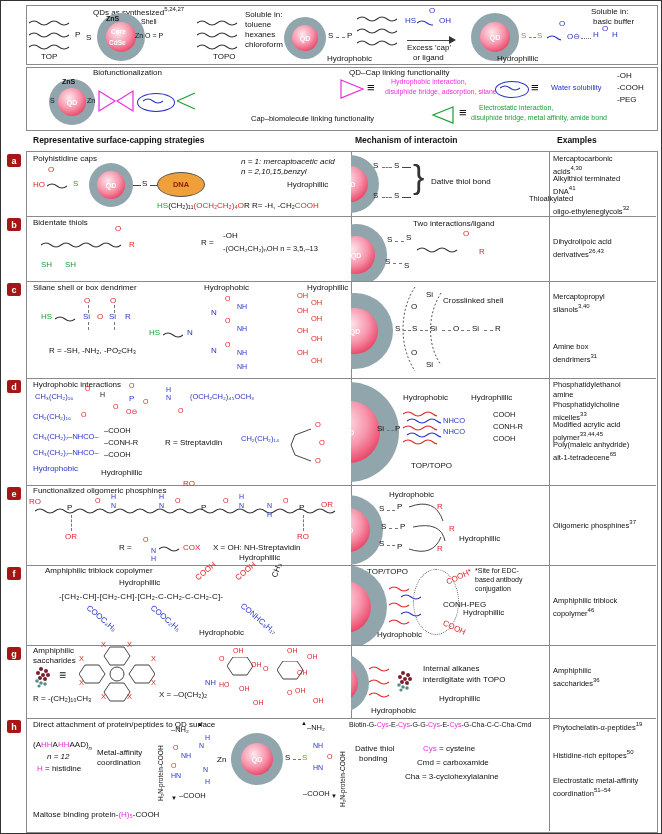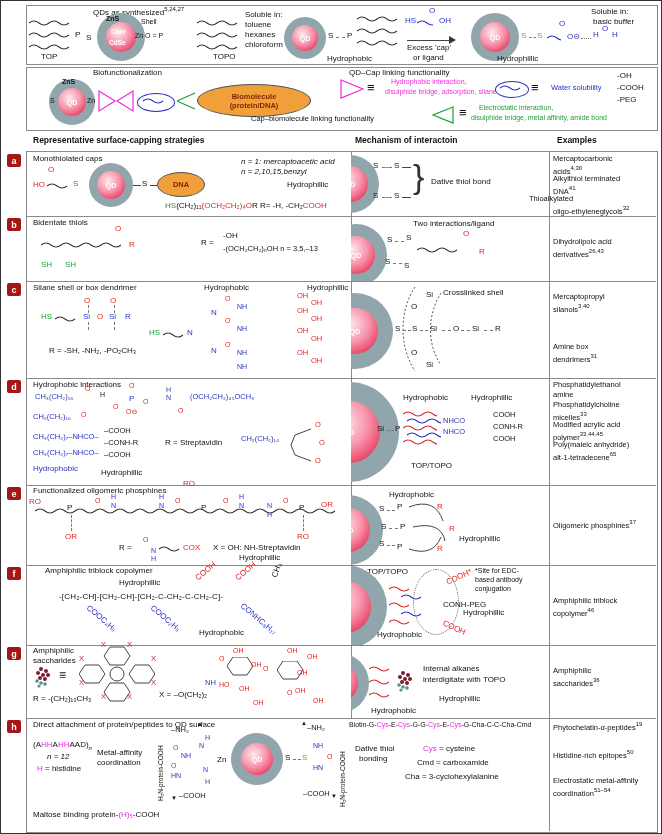--- a/index.html
+++ b/index.html
@@ -136,24 +136,20 @@
       <polygon points="2,3 2,23 18,13" fill="none" stroke="#ef2adf" stroke-width="1.2"></polygon>
       <polygon points="36,3 36,23 20,13" fill="none" stroke="#ef2adf" stroke-width="1.2"></polygon>
     </svg>
 <div class="woval" style="left:136px;top:92px;width:36px;height:17px"></div>
 <svg class="sq" style="left:142px;top:96px;color:#2733c4" width="24" height="8">
       <use href="#sqw20"></use>
     </svg>
 <svg class="sq" style="left:174px;top:89px" width="22" height="22">
       <path d="M2,11 L20,3 M2,11 L20,19" fill="none" stroke="#1c9e35" stroke-width="1.2"></path>
     </svg>
-<div class="oval" style="left:196px;top:83px;width:112px;height:31px">
-  <span class="t75 b dred">Biomolecule</span>
-  <span class="t75 b dred">(protein/DNA)</span>
-</div>
 <span class="t" style="left:348px;top:68px">QD–Cap linking functionality</span>
 <svg class="sq" style="left:338px;top:77px" width="26" height="22">
       <polygon points="2,2 24,11 2,20" fill="none" stroke="#ef2adf" stroke-width="1.2"></polygon>
     </svg>
 <span class="t" style="left:366px;top:80px;font-size:13px">≡</span>
 <span class="t t7 mag" style="left:390px;top:77px">Hydrophobic interaction,</span>
 <span class="t t7 mag" style="left:384px;top:87px">disulphide bridge, adsorption, silane</span>
 <div class="woval" style="left:494px;top:80px;width:32px;height:15px"></div>
 <svg class="sq" style="left:499px;top:83px;color:#2733c4" width="22" height="8">
       <use href="#sqw20"></use>
@@ -187,40 +183,40 @@
 
 <div class="badge" style="left:6px;top:153px">a</div>
 <div class="badge" style="left:6px;top:217px">b</div>
 <div class="badge" style="left:6px;top:282px">c</div>
 <div class="badge" style="left:6px;top:379px">d</div>
 <div class="badge" style="left:6px;top:486px">e</div>
 <div class="badge" style="left:6px;top:566px">f</div>
 <div class="badge" style="left:6px;top:646px">g</div>
 <div class="badge" style="left:6px;top:719px">h</div>
 
-<span class="t" style="left:32px;top:154px">Monothiolated caps</span>
+<span class="t" style="left:32px;top:154px">Polyhistidine caps</span>
 <span class="t i" style="left:240px;top:157px">n = 1: mercaptoacetic acid</span>
 <span class="t i" style="left:240px;top:167px">n = 2,10,15,benzyl</span>
 <span class="t red" style="left:47px;top:165px">O</span>
 <span class="t red" style="left:32px;top:180px">HO</span>
 <svg class="sq" style="left:46px;top:181px" width="22" height="8">
       <use href="#sqw20"></use>
     </svg>
 <span class="t green" style="left:72px;top:179px">S</span>
 <div class="sphere" style="left:88px;top:162px;width:44px;height:44px">
       <div class="core" style="width:28px;height:28px">QD</div>
     </div>
 <span class="ln" style="left:132px;top:184px;width:8px"></span>
 <span class="t" style="left:141px;top:179px">S</span>
 <span class="ln" style="left:149px;top:184px;width:7px"></span>
 <div class="oval" style="left:156px;top:171px;width:46px;height:23px">
       <span class="t75 b dred">DNA</span>
     </div>
 <span class="t" style="left:286px;top:180px">Hydrophillic</span>
-<span class="t" style="left:164px;top:201px"><span class="green">HS</span><span>(CH₂)₁₁</span><span class="red">(OCH₂CH₂)₄O</span><span>R  R= -H, -CH₂</span><span class="red">COOH</span></span>
+<span class="t" style="left:156px;top:201px"><span class="green">HS</span><span>(CH₂)₁₁</span><span class="red">(OCH₂CH₂)₄O</span><span>R  R= -H, -CH₂</span><span class="red">COOH</span></span>
 <div class="cell" style="left:350px;top:151px;width:198px;height:64px">
   <div class="sphere" style="left:-30px;top:3px;width:58px;height:58px">
         <div class="core" style="width:36px;height:36px">QD</div>
       </div>
   <span class="t" style="left:22px;top:10px">S</span>
   <span class="dash" style="left:31px;top:15px;width:10px"></span>
   <span class="t" style="left:43px;top:10px">S</span>
   <span class="ln" style="left:51px;top:15px;width:9px"></span>
   <span class="t" style="left:22px;top:40px">S</span>
   <span class="dash" style="left:31px;top:45px;width:10px"></span>
@@ -302,21 +298,21 @@
 <span class="t blue t7" style="left:236px;top:362px">NH</span>
 <span class="t red t75" style="left:296px;top:291px">OH</span>
 <span class="t red t75" style="left:310px;top:298px">OH</span>
 <span class="t red t75" style="left:296px;top:306px">OH</span>
 <span class="t red t75" style="left:310px;top:314px">OH</span>
 <span class="t red t75" style="left:296px;top:326px">OH</span>
 <span class="t red t75" style="left:310px;top:334px">OH</span>
 <span class="t red t75" style="left:296px;top:348px">OH</span>
 <span class="t red t75" style="left:310px;top:356px">OH</span>
 <div class="cell" style="left:350px;top:280px;width:198px;height:97px">
-  <span class="t" style="left:92px;top:8px">Crosslinked shell</span>
+  <span class="t" style="left:92px;top:16px">Crosslinked shell</span>
   <div class="sphere" style="left:-34px;top:12px;width:76px;height:76px">
         <div class="core" style="width:46px;height:46px">QD</div>
       </div>
   <svg class="sq" style="left:34px;top:4px" width="70" height="90">
         <path d="M30,2 C14,26 14,62 30,86" fill="none" stroke="#555" stroke-width="1" stroke-dasharray="2,2"></path>
         <path d="M56,8 C42,30 42,60 56,80" fill="none" stroke="#555" stroke-width="1" stroke-dasharray="2,2"></path>
       </svg>
   <span class="t" style="left:44px;top:44px">S</span>
   <span class="dash" style="left:52px;top:49px;width:8px"></span>
   <span class="t" style="left:61px;top:44px">S</span>

